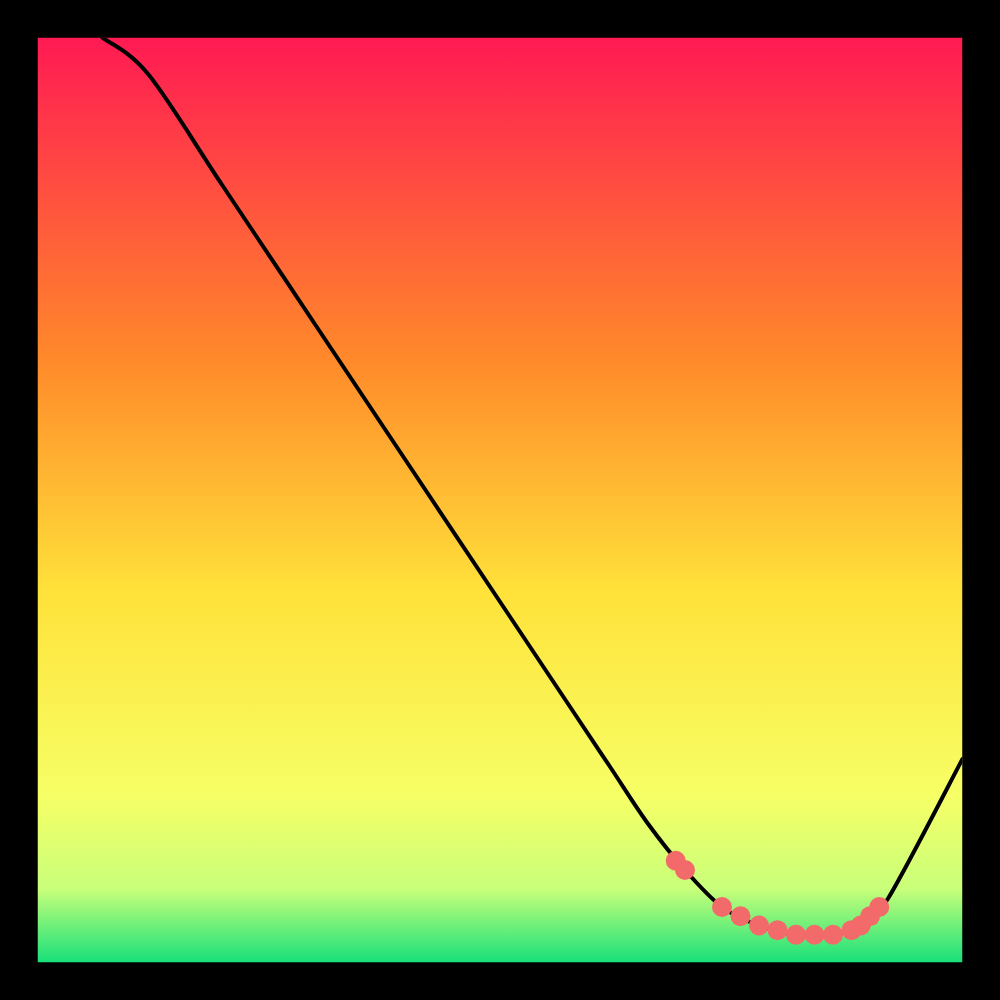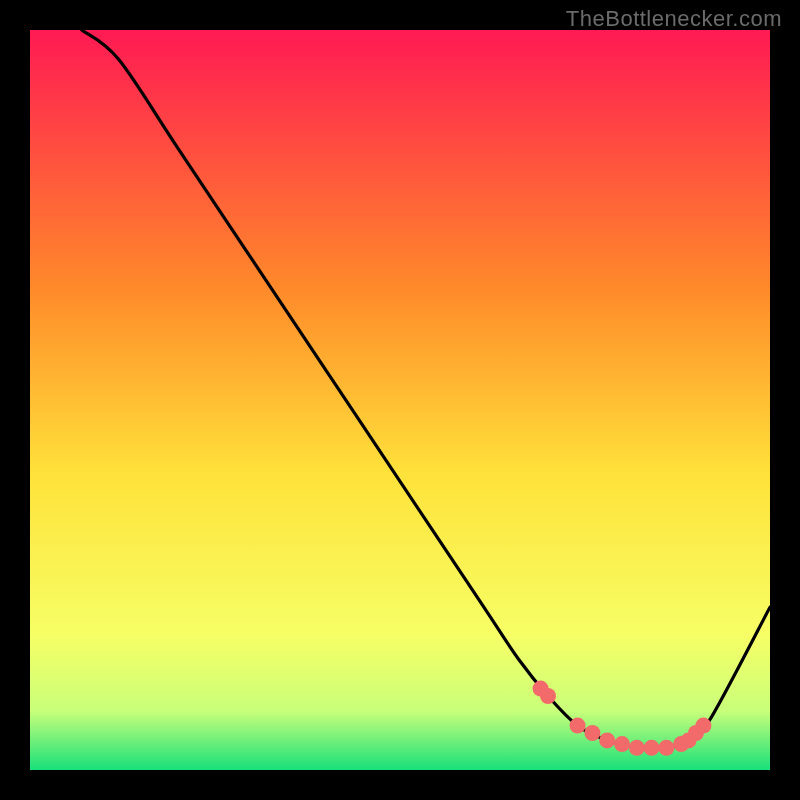--- a/index.html
+++ b/index.html
@@ -40,21 +40,20 @@
     display: block;
     width: 740px;
     height: 740px;
   }
 </style>
 </head>
 <body>
 
 <div class="frame">
 
-  <div class="watermark">TheBottlenecker.com</div>
 
   <div class="plot">
 
     <svg id="chart-svg" viewBox="0 0 740 740" preserveAspectRatio="none">
         <defs>
           <linearGradient id="bg" x1="0" y1="0" x2="0" y2="1">
             <stop offset="0" stop-color="#ff1a53"></stop>
             <stop offset="0.35" stop-color="#ff8a2a"></stop>
             <stop offset="0.6" stop-color="#ffe23a"></stop>
             <stop offset="0.82" stop-color="#f6ff66"></stop>

